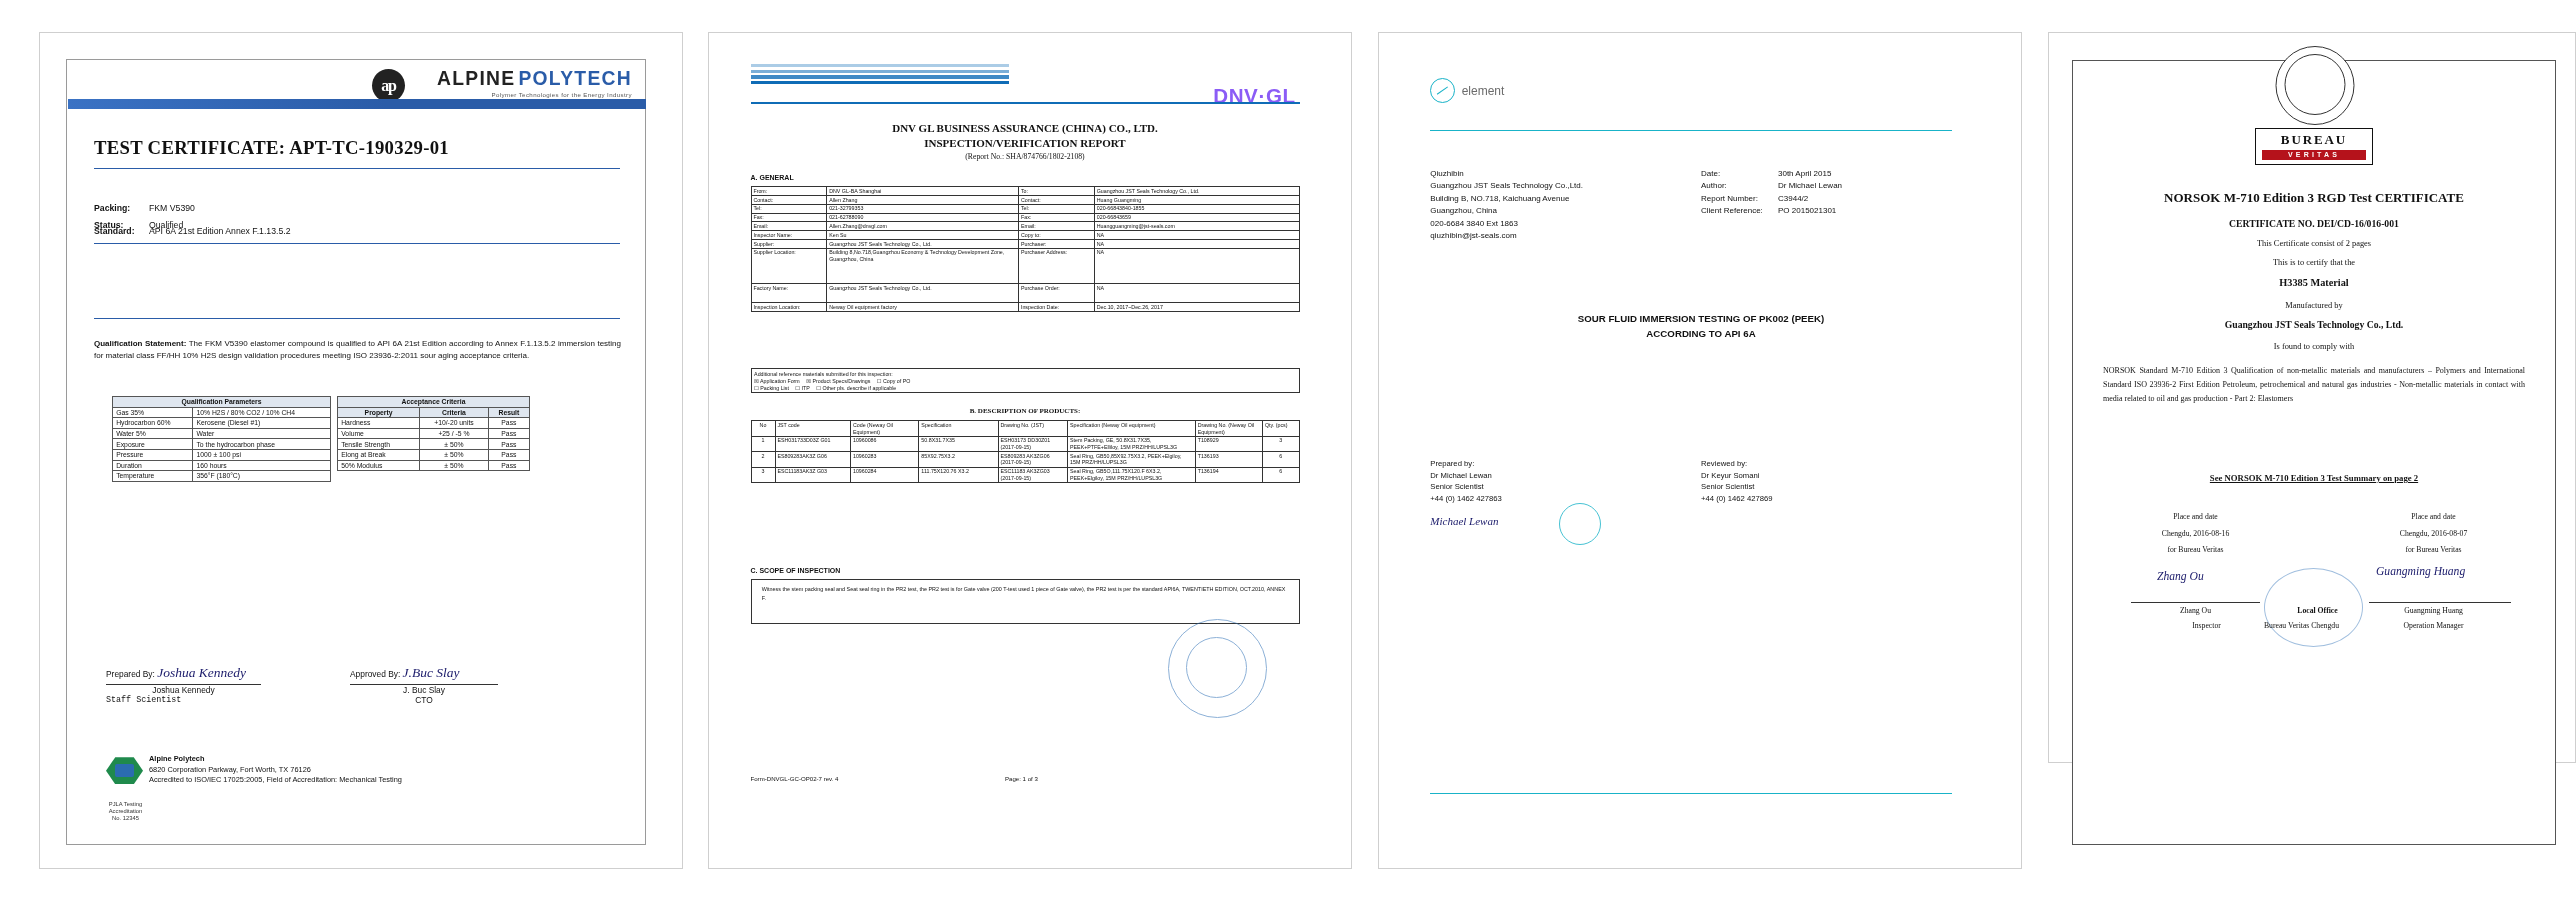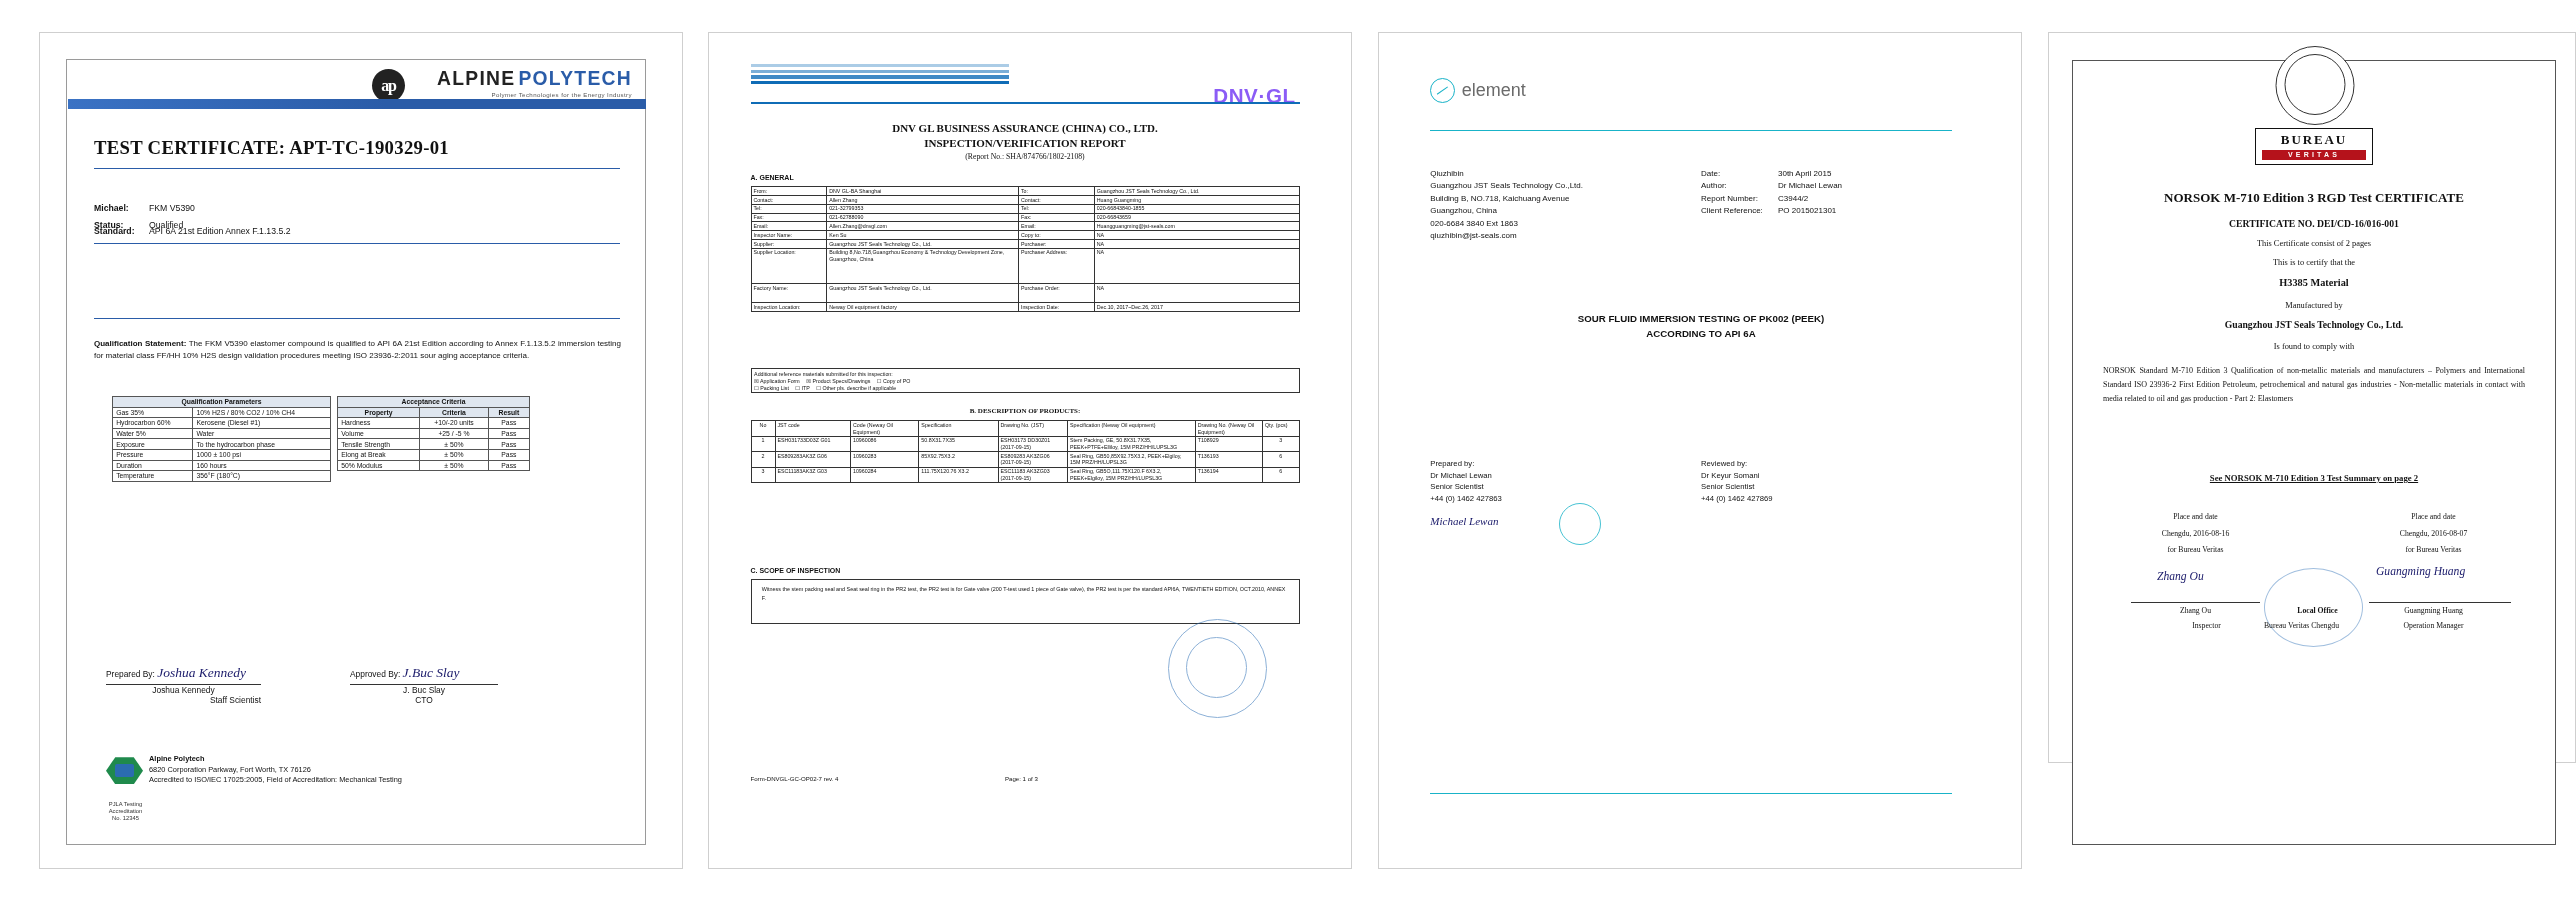--- a/index.html
+++ b/index.html
@@ -55,21 +55,21 @@
   #doc2 .stamp{position:absolute;left:433px;top:567px;width:97px;height:97px;border:1.9px solid #2d6fb5;border-radius:50%;opacity:.55;}
   #doc2 .stamp:after{content:"";position:absolute;left:16.7px;top:16.7px;width:59px;height:59px;border:1.3px solid #2d6fb5;border-radius:50%;}
   #doc2 .foot{position:absolute;font-size:6.1px;}
 
   
   #doc3{position:absolute;left:1378px;top:32px;width:644px;height:837px;border:1.3px solid #cfcfcf;}
   #doc3 .inner{position:absolute;left:32px;top:26px;width:580px;height:792px;background:#fff;}
   .el-logo{position:absolute;left:19.3px;top:19.3px;display:flex;align-items:center;gap:6.4px;}
   .el-mark{width:23px;height:23px;border-radius:50%;border:1.3px solid #19b3c8;position:relative;}
   .el-mark:after{content:"";position:absolute;left:5.2px;top:10.3px;width:13px;height:1.3px;background:#19b3c8;transform:rotate(-35deg);}
-  .el-txt{font-size:18px;color:#6b6b6b;}
+  .el-txt{font-size:12px;color:#6b6b6b;}
   #doc3 .hr{position:absolute;height:1.3px;background:#19b3c8;}
   #doc3 .blk{position:absolute;font-size:8px;line-height:1.55;}
   #doc3 .ctr{position:absolute;width:580px;text-align:center;font-weight:bold;font-size:9.7px;}
   #doc3 .sig{position:absolute;font-size:7.7px;line-height:1.5;}
   .el-stamp{position:absolute;width:40px;height:40px;border-radius:50%;border:1.3px solid #19b3c8;opacity:.8;}
 
   
   #doc4{position:absolute;left:2048px;top:32px;width:528px;height:731px;border:1.3px solid #cfcfcf;}
   #doc4 .frame{position:absolute;left:23px;top:27px;width:482px;height:783px;border:1.9px double #555;background:#fff;}
   .bv-top{position:absolute;left:50%;top:-15.5px;transform:translateX(-50%);width:77px;height:77px;}
@@ -100,21 +100,21 @@
       <div class="ap-circle" style="position:absolute;right:240px;top:9px;">ap</div>
       <div class="bluebar"></div>
 
       <div class="title">TEST CERTIFICATE:  APT-TC-190329-01</div>
       <div class="ruleTop"></div>
 
       <div class="kv" style="top:126px;margin-top:40px;">
         <b>Standard:</b><span>API 6A 21st Edition Annex F.1.13.5.2</span>
       </div>
       <div class="kv" style="top:143px;">
-        <b>Michael:</b><span>FKM V5390</span>
+        <b>Packing:</b><span>FKM V5390</span>
       </div>
       <div class="kv" style="top:160px;">
         <b>Status:</b><span>Qualified</span>
       </div>
       <div class="ruleMid" style="top:183px;"></div>
 
       <div class="ruleMid" style="top:258px;"></div>
 
       <div class="qual">
         <b>Qualification Statement:</b>
@@ -193,21 +193,21 @@
               <td style="text-align:center">Pass</td>
             </tr>
       </tbody>
         </table>
 
       <div class="sign" style="left:39px;top:605px;">
         <span>Prepared By:</span>
         <span class="cursive">Joshua Kennedy</span>
         <div style="border-top:0.6px solid #333;width:155px;margin-top:2.6px;"></div>
         <div style="text-align:center;width:155px;">Joshua Kennedy</div>
-        <div style="text-align:right;width:155px;">Staff Scientist</div>
+        <div style="text-align:left;width:155px;font-family:Liberation Mono, monospace;">Staff Scientist</div>
       </div>
       <div class="sign" style="left:283px;top:605px;">
         <span>Approved By:</span>
         <span class="cursive">J.Buc Slay</span>
         <div style="border-top:0.6px solid #333;width:148px;margin-top:2.6px;"></div>
         <div style="text-align:center;width:148px;">J. Buc Slay</div>
         <div style="text-align:center;width:148px;">CTO</div>
       </div>
 
       <div class="footlogo">

